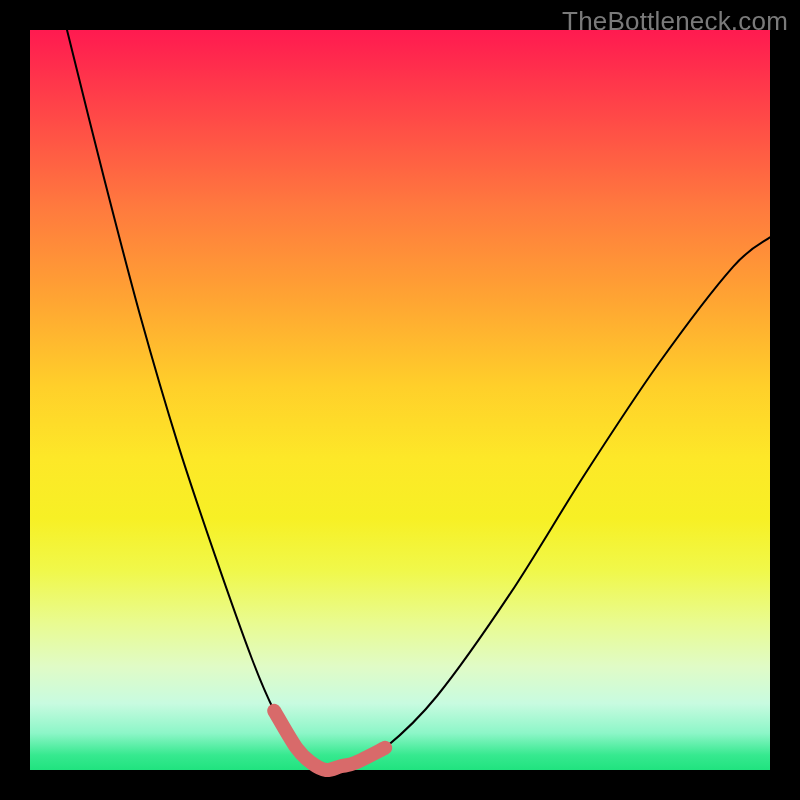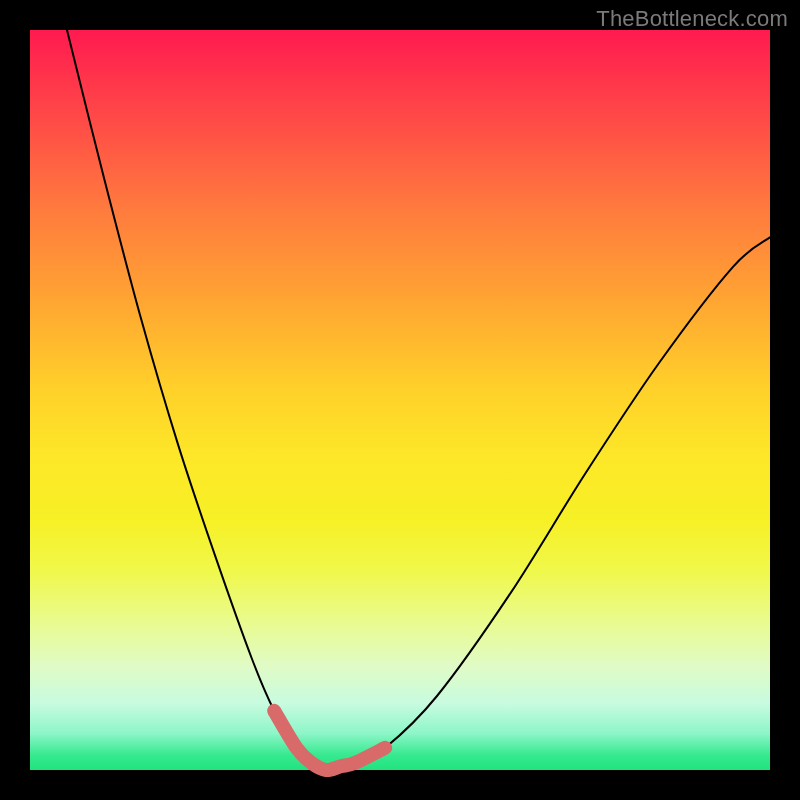--- a/index.html
+++ b/index.html
@@ -9,21 +9,21 @@
     height: 800px;
     background: #000;
     font-family: Arial, Helvetica, sans-serif;
     overflow: hidden;
   }
   .attribution {
     position: absolute;
     top: 6px;
     right: 12px;
     color: #7a7a7a;
-    font-size: 22px;
+    font-size: 26px;
     font-weight: 400;
     letter-spacing: 0.2px;
     z-index: 20;
   }
   .plot-area {
     position: absolute;
     left: 30px;
     top: 30px;
     width: 740px;
     height: 740px;

